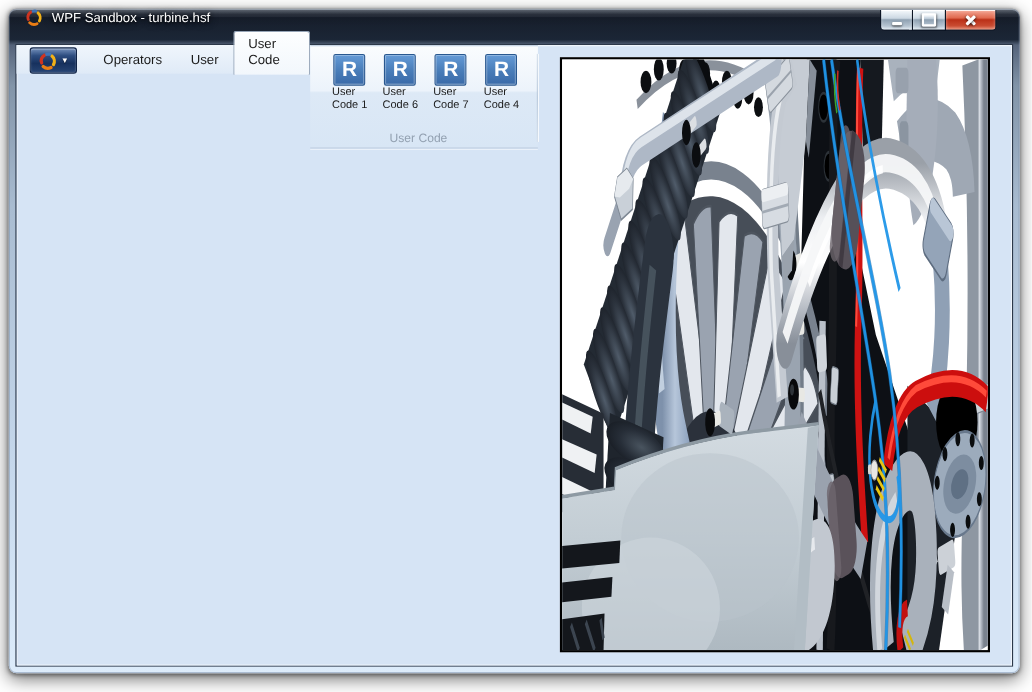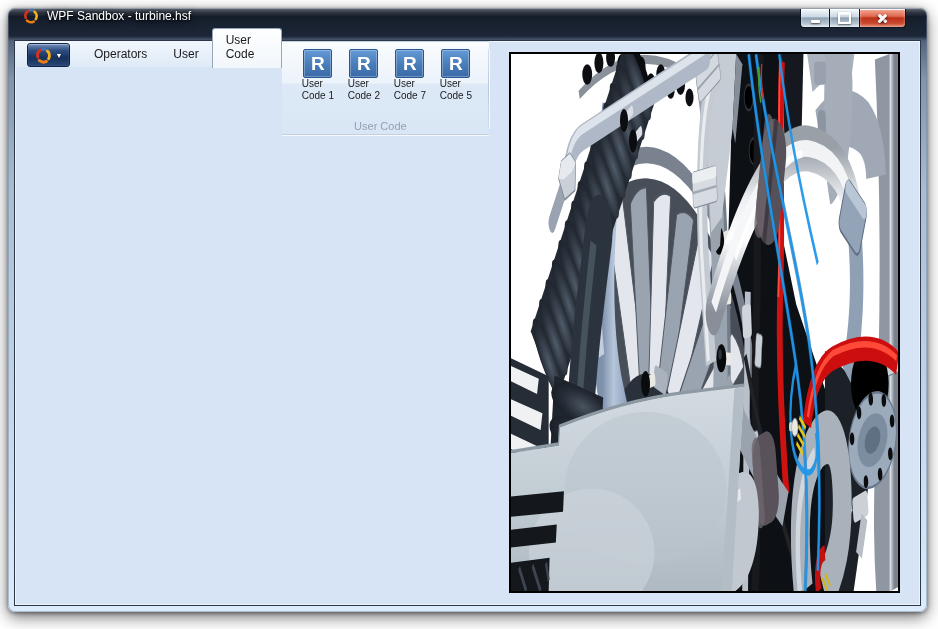--- a/index.html
+++ b/index.html
@@ -143,35 +143,35 @@
             <div class="rbtn-icon">R</div>
             <div class="rbtn-label">
               <div>User</div>
               <div>Code 1</div>
             </div>
           </div>
           <div class="rbtn">
             <div class="rbtn-icon">R</div>
             <div class="rbtn-label">
               <div>User</div>
-              <div>Code 2</div>
+              <div>Code 6</div>
             </div>
           </div>
           <div class="rbtn">
             <div class="rbtn-icon">R</div>
             <div class="rbtn-label">
               <div>User</div>
               <div>Code 7</div>
             </div>
           </div>
           <div class="rbtn">
             <div class="rbtn-icon">R</div>
             <div class="rbtn-label">
               <div>User</div>
-              <div>Code 5</div>
+              <div>Code 4</div>
             </div>
           </div>
         </div>
         <div class="rgroup-label">User Code</div>
         <div class="vsep"></div>
       </div>
     </div>
 
     <div class="viewport-wrap">
       <div class="viewport">

